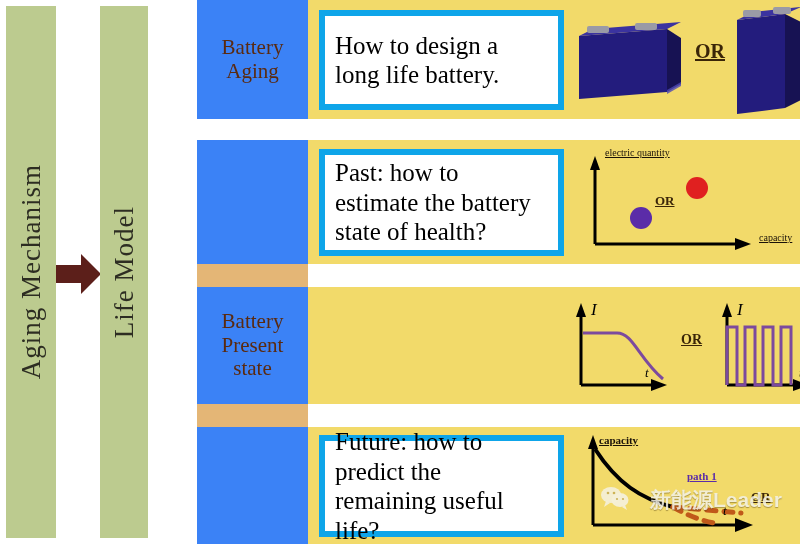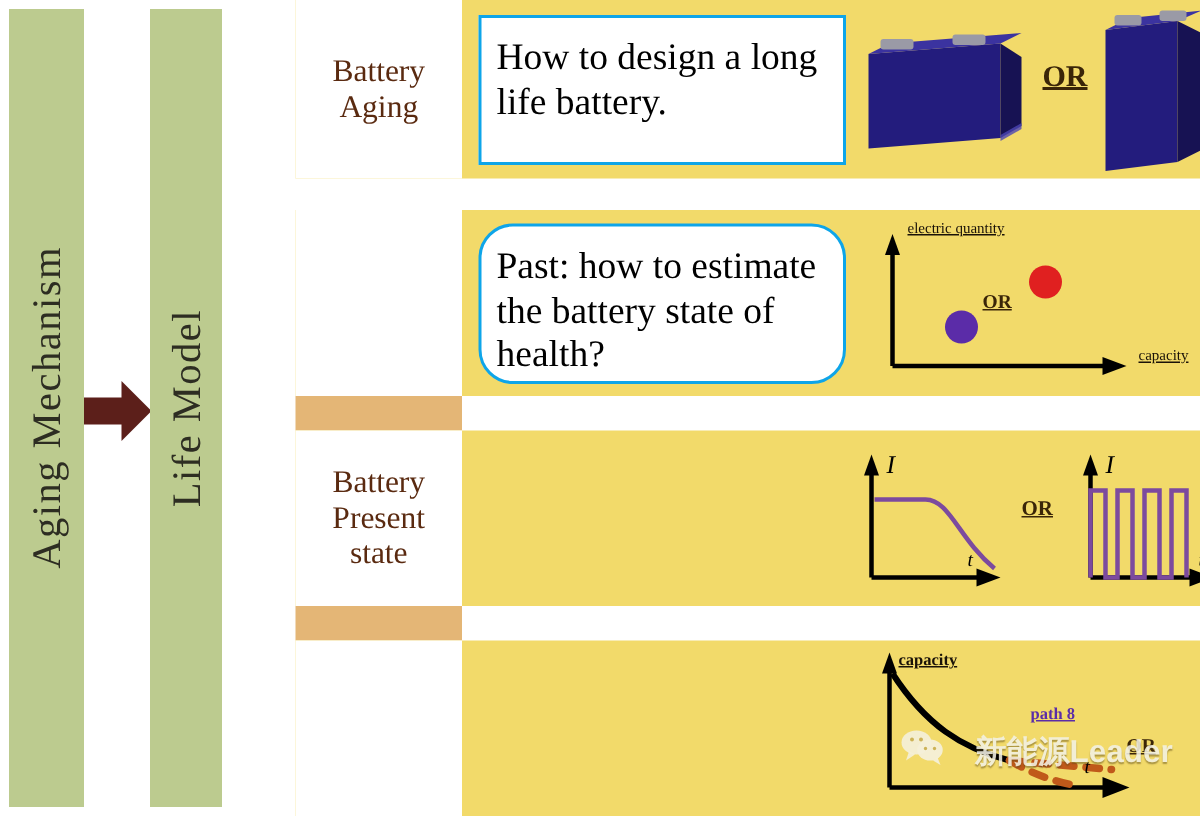--- a/index.html
+++ b/index.html
@@ -36,45 +36,45 @@
   
   .row{position:absolute;left:197px;width:603px;background:#f2da6a;}
   #row-1{top:0px;height:119px;}
   #row-2{top:140px;height:124px;}
   #row-3{top:287px;height:117px;}
   #row-4{top:427px;height:117px;}
 
   
   .label-block{
     position:absolute;left:0px;top:0px;width:111px;height:100%;
-    background:#ffffff;
+    background:#3b82f6;
     display:flex;flex-direction:column;align-items:center;justify-content:center;
     color:#5a2a10;
     font-size:21px;line-height:1.12;
     text-align:center;
   }
   .label-block.blank{color:transparent;}
   
   .connector{position:absolute;left:197px;width:111px;background:#e4b676;}
   #conn-a{top:264px;height:23px;}
   #conn-b{top:404px;height:23px;}
 
   
   .caption{
     position:absolute;
     background:#ffffff;
-    border:2px solid #0ea5e9;
+    border:6px solid #0ea5e9;
     box-sizing:border-box;
-    display:flex;align-items:flex-start;
-    padding:12px 10px;
+    display:flex;align-items:center;
+    padding:0 10px;
     font-size:25px;line-height:1.18;
     color:#000000;
   }
   #cap-1{left:122px;top:10px;width:245px;height:100px;}
-  #cap-2{left:122px;top:9px;width:245px;height:107px;border-radius:23px;}
+  #cap-2{left:122px;top:9px;width:245px;height:107px;}
   #cap-3{left:122px;top:8px;width:245px;height:102px;}
   #cap-4{left:122px;top:8px;width:245px;height:102px;}
 
   
   .art{position:absolute;top:0;left:372px;width:231px;height:100%;}
 
   .or-text{
     position:absolute;
     font-family:"Liberation Serif", serif;
     color:#3a2508;
@@ -220,38 +220,41 @@
         <path d="M12,92 L12,34 L22,34 L22,92 L30,92 L30,34 L40,34 L40,92 L48,92 L48,34 L58,34 L58,92 L66,92 L66,34 L76,34 L76,92" fill="none" stroke="#7c4a9e" stroke-width="3"></path>
         <text x="22" y="22" font-family="Liberation Serif, serif" font-size="17" font-style="italic" fill="#000">I</text>
         <text x="84" y="84" font-family="Liberation Serif, serif" font-size="13" font-style="italic" fill="#000">t</text>
       </svg>
     </div>
   </div>
 
   <div class="row" id="row-4">
     <div class="label-block blank"></div>
 
+    <div class="caption" id="cap-4">
+      <span>Future: how to predict the remaining useful life?</span>
+    </div>
 
     <div class="art">
       <svg width="231" height="117" viewBox="0 0 231 117">
 
         <line x1="24" y1="98" x2="24" y2="20" stroke="#000" stroke-width="3"></line>
         <polygon points="24,8 19,22 29,22" fill="#000"></polygon>
         <line x1="24" y1="98" x2="168" y2="98" stroke="#000" stroke-width="3"></line>
         <polygon points="184,98 166,91 166,105" fill="#000"></polygon>
 
         <path d="M26,22 C48,56 72,72 104,80" fill="none" stroke="#000" stroke-width="4"></path>
 
         <path d="M104,80 C126,82 150,84 172,86" fill="none" stroke="#c0591a" stroke-width="5" stroke-dasharray="9,8" stroke-linecap="round"></path>
 
         <path d="M104,80 C118,88 132,94 150,97" fill="none" stroke="#c0591a" stroke-width="5" stroke-dasharray="9,8" stroke-linecap="round"></path>
         <text x="154" y="88" font-family="Liberation Serif, serif" font-size="13" font-style="italic" fill="#000">t</text>
       </svg>
       <div class="axis-label" style="left:30px;top:8px;font-weight:bold;font-size:11px;">capacity</div>
-      <div class="axis-label" style="left:118px;top:44px;font-weight:bold;color:#5b2ca8;font-size:11px;">path 8</div>
+      <div class="axis-label" style="left:118px;top:44px;font-weight:bold;color:#5b2ca8;font-size:11px;">path 1</div>
       <div class="or-text" style="left:182px;top:62px;font-size:13px;">OR</div>
     </div>
   </div>
 
   <div id="watermark">
     <span>
       <svg width="30" height="24" viewBox="0 0 30 24">
         <ellipse cx="11" cy="9" rx="10" ry="8" fill="#f5f3e8" opacity="0.92"></ellipse>
         <polygon points="6,15 4,21 10,17" fill="#f5f3e8" opacity="0.92"></polygon>
         <circle cx="8" cy="7" r="1.3" fill="#c9ae55"></circle>

